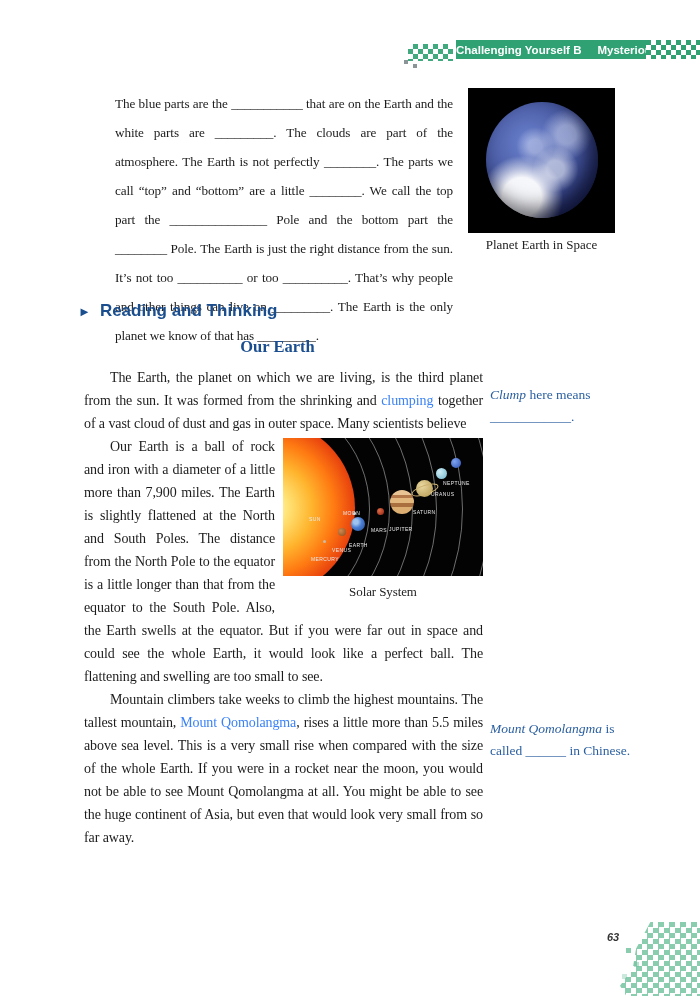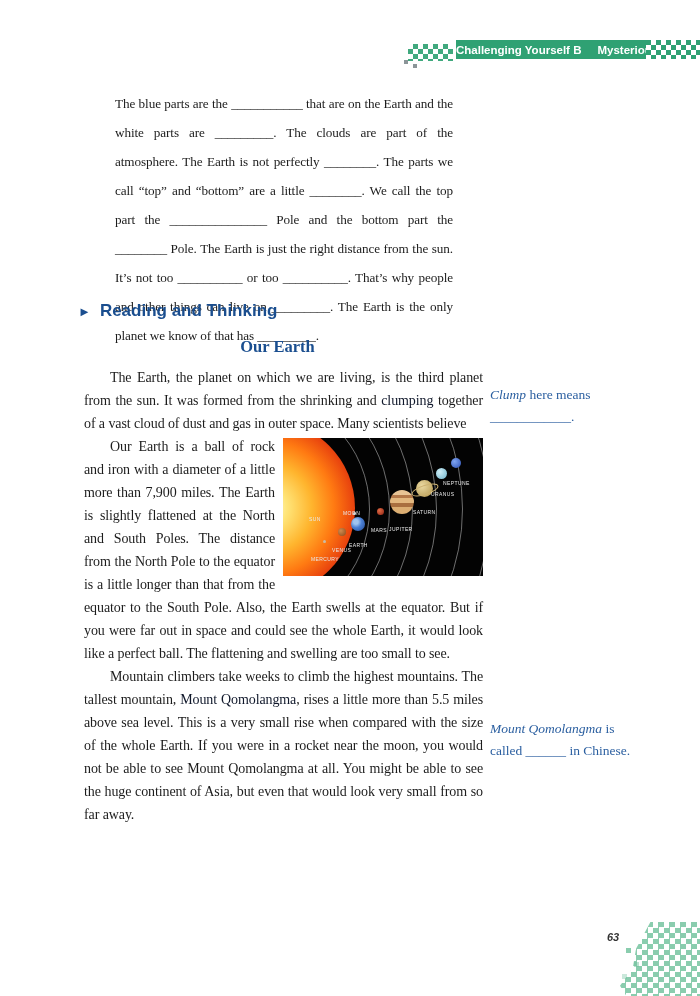--- a/index.html
+++ b/index.html
@@ -57,21 +57,21 @@
     position:absolute; left:78px; top:337px; width:399px; text-align:center;
     font-weight:bold; font-size:16.5px; color:#1a4e8f;
   }
   
   .article{
     position:absolute; left:84px; top:366px; width:399px;
     font-size:14px; line-height:23px; text-align:justify; letter-spacing:-0.1px;
   }
   .para{margin:0;}
   .para.indent{text-indent:26px;}
-  .hl{color:#0f172a;}
+  .hl{color:#3b82f6;}
   
   .solar-float{float:right; width:200px; margin:3px 0 2px 8px; text-align:center;}
   .solar-photo{position:relative; width:200px; height:138px; background:#030303; overflow:hidden;}
   .orbit{position:absolute; border:1px solid rgba(215,215,215,.5); border-radius:50%;}
   .sun{
     position:absolute; left:-104px; top:-18px; width:176px; height:176px; border-radius:50%;
     background:radial-gradient(circle, #fffbe0 0%, #ffe579 16%, #ffb52e 36%, #ff7a12 54%, #e8430e 70%, #9c1c05 86%, #2e0801 100%);
   }
   .planet{position:absolute; border-radius:50%;}
   .plabel{
@@ -115,20 +115,26 @@
   <div class="banner">
     <div class="banner-text">
       <span>Challenging Yourself  B</span>
       <span>Mysterious Planet</span>
     </div>
     <div class="banner-checker-right checker" style="background-image:repeating-conic-gradient(#ffffff 0% 25%, transparent 0% 50%); background-color:#2fa173;"></div>
   </div>
 
   <div class="exercise">The blue parts are the ___________ that are on the Earth and the white parts are _________. The clouds are part of the atmosphere. The Earth is not perfectly ________. The parts we call “top” and “bottom” are a little ________. We call the top part the _______________ Pole and the bottom part the ________ Pole. The Earth is just the right distance from the sun. It’s not too __________ or too __________. That’s why people and other things can live on _________. The Earth is the only planet we know of that has _________.</div>
 
+  <div class="earth-fig">
+    <div class="earth-photo">
+      <div class="earth-sphere"></div>
+    </div>
+    <div class="fig-caption">Planet Earth in Space</div>
+  </div>
 
   <div class="sec-heading">
     <span class="tri">►</span>
     <span>Reading and Thinking</span>
   </div>
   <div class="sec-title">Our Earth</div>
 
   <div class="article">
     <div class="para indent">
       <span>The Earth, the planet on which we are living, is the third planet from the sun. It was formed from the shrinking and </span><span class="hl">clumping</span><span> together of a vast cloud of dust and gas in outer space. Many scientists believe</span>
@@ -160,20 +166,21 @@
           <div class="planet" style="left:107px; top:52px; width:24px; height:24px; background:linear-gradient(#e8c495 0 20%, #b4794a 20% 35%, #e3b87f 35% 55%, #a96f3f 55% 70%, #dcae72 70% 100%);"></div>
           <span class="plabel" style="left:106px; top:80px;">JUPITER</span>
           <div class="planet" style="left:133px; top:42px; width:17px; height:17px; background:radial-gradient(circle at 35% 35%, #ead9a2, #b09349);"></div>
           <div class="saturn-ring" style="left:128px; top:47px;"></div>
           <span class="plabel" style="left:130px; top:63px;">SATURN</span>
           <div class="planet" style="left:153px; top:30px; width:11px; height:11px; background:radial-gradient(circle at 35% 35%, #cfeef6, #6fb4cd);"></div>
           <span class="plabel" style="left:148px; top:45px;">URANUS</span>
           <div class="planet" style="left:168px; top:20px; width:10px; height:10px; background:radial-gradient(circle at 35% 35%, #7fa4ef, #2b4fb4);"></div>
           <span class="plabel" style="left:160px; top:34px;">NEPTUNE</span>
         </div>
+        <div class="fig-caption">Solar System</div>
       </div>
     </div>
     <div class="para indent">
       <span>Our Earth is a ball of rock and iron with a diameter of a little more than 7,900 miles. The Earth is slightly flattened at the North and South Poles. The distance from the North Pole to the equator is a little longer than that from the equator to the South Pole. Also, the Earth swells at the equator. But if you were far out in space and could see the whole Earth, it would look like a perfect ball. The flattening and swelling are too small to see.</span>
     </div>
     <div class="para indent">
       <span>Mountain climbers take weeks to climb the highest mountains. The tallest mountain, </span><span class="hl">Mount Qomolangma</span><span>, rises a little more than 5.5 miles above sea level. This is a very small rise when compared with the size of the whole Earth. If you were in a rocket near the moon, you would not be able to see Mount Qomolangma at all. You might be able to see the huge continent of Asia, but even that would look very small from so far away.</span>
     </div>
   </div>
 

